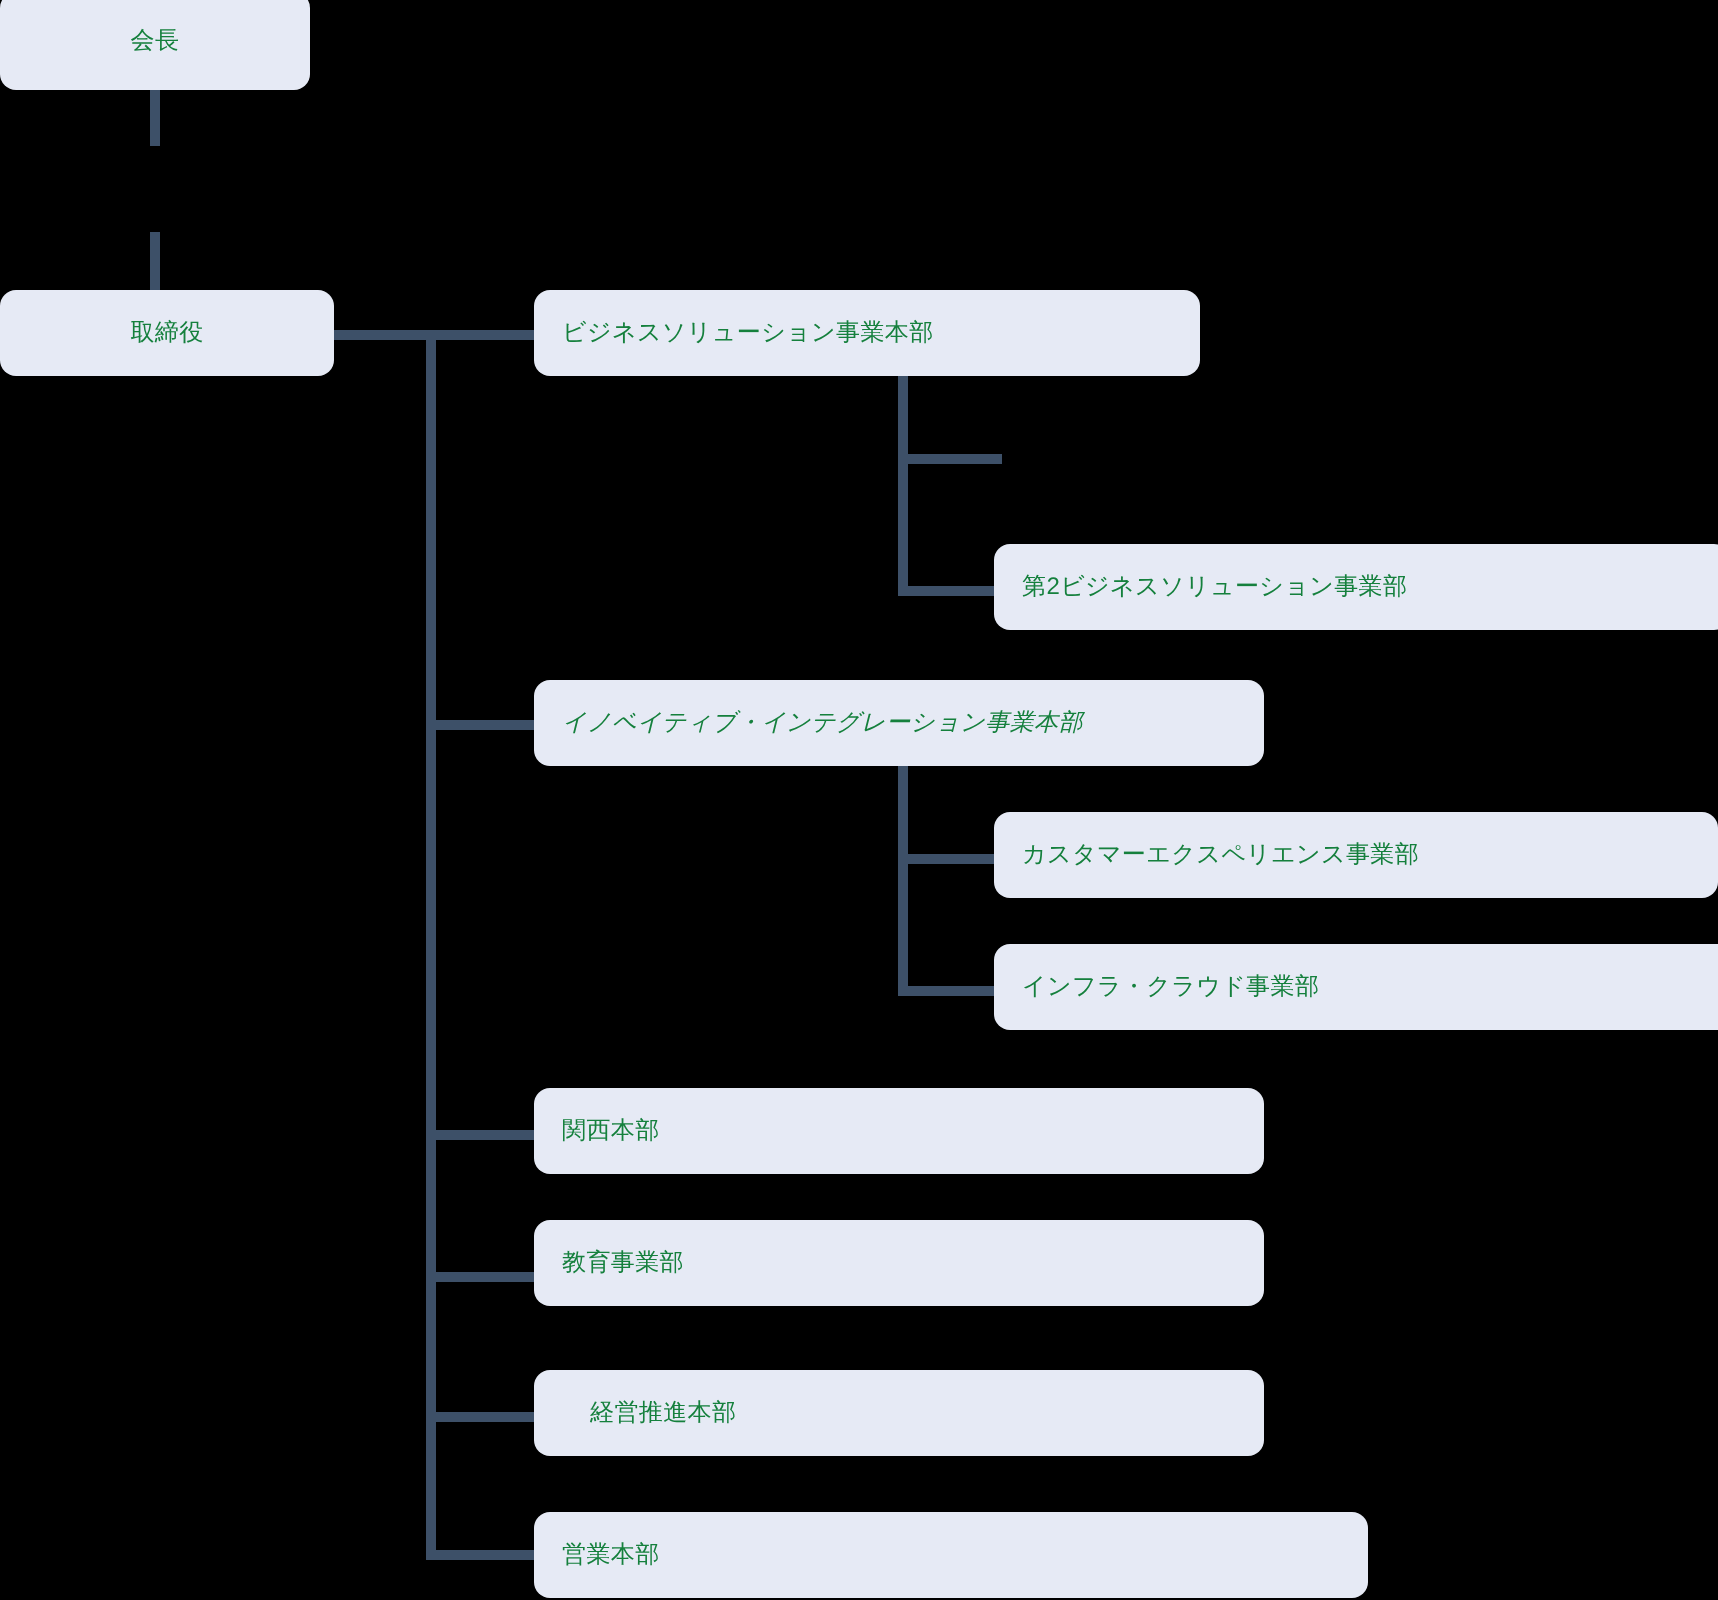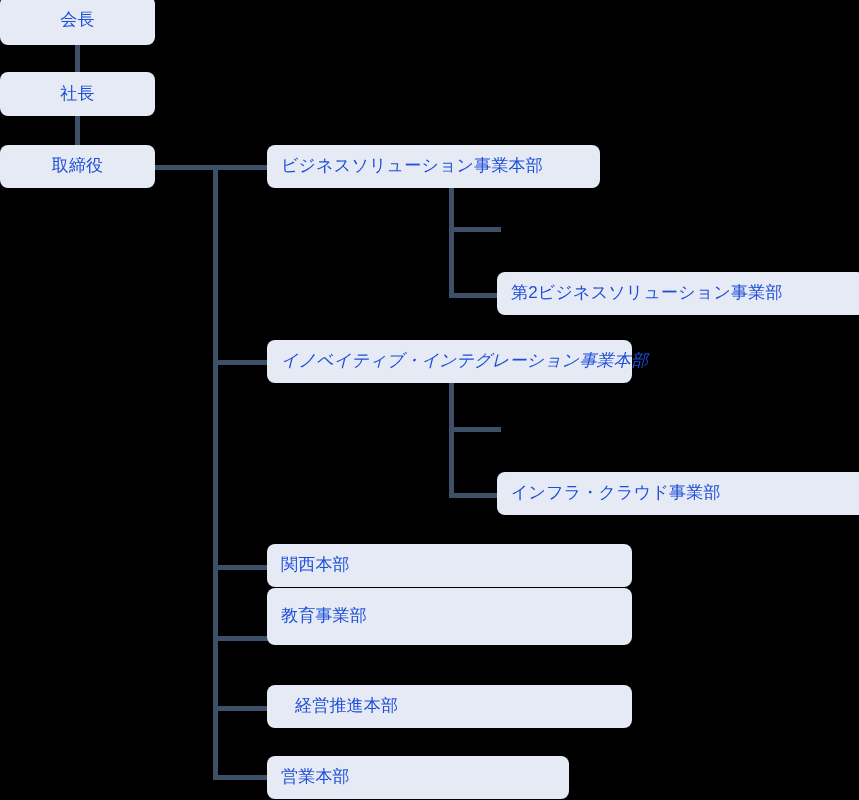--- a/index.html
+++ b/index.html
@@ -22,22 +22,22 @@
     box-sizing: border-box;
     display: flex;
     align-items: center;
     padding-left: 14px;
   }
   .node-box.center {
     justify-content: center;
     padding-left: 0;
   }
   .node-label {
-    color: #1d4ed8;
-    font-size: 17px;
+    color: #15803d;
+    font-size: 12px;
     line-height: 1.2;
     letter-spacing: 0.2px;
     white-space: nowrap;
   }
   .conn {
     position: absolute;
     background: #3d5068;
   }
   .conn.v { width: 5px; }
   .conn.h { height: 5px; }
@@ -70,55 +70,55 @@
   <div class="conn h" style="left:449px; top:293px; width:52px;"></div>
 
   <div class="conn v" style="left:449px; top:383px; height:110px;"></div>
   <div class="conn h" style="left:449px; top:427px; width:52px;"></div>
   <div class="conn h" style="left:449px; top:493px; width:52px;"></div>
 
   <div class="node-box center" style="left:0px; top:-4px; width:155px; height:49px;">
     <span class="node-label">会長</span>
   </div>
 
-  <div class="node-box center" style="left:0px; top:72px; width:155px; height:44px;">
-    <span class="node-label">社長</span>
-  </div>
 
-  <div class="node-box center" style="left:0px; top:145px; width:155px; height:43px;">
+  <div class="node-box center" style="left:0px; top:145px; width:167px; height:43px;">
     <span class="node-label">取締役</span>
   </div>
 
   <div class="node-box" style="left:267px; top:145px; width:333px; height:43px;">
     <span class="node-label">ビジネスソリューション事業本部</span>
   </div>
 
 
   <div class="node-box" style="left:497px; top:272px; width:368px; height:43px;">
     <span class="node-label">第2ビジネスソリューション事業部</span>
   </div>
 
   <div class="node-box" style="left:267px; top:340px; width:365px; height:43px;font-style:italic;">
     <span class="node-label">イノベイティブ・インテグレーション事業本部</span>
   </div>
 
+  <div class="node-box" style="left:497px; top:406px; width:362px; height:43px;">
+    <span class="node-label">カスタマーエクスペリエンス事業部</span>
+  </div>
 
   <div class="node-box" style="left:497px; top:472px; width:380px; height:43px;">
     <span class="node-label">インフラ・クラウド事業部</span>
   </div>
 
   <div class="node-box" style="left:267px; top:544px; width:365px; height:43px;">
     <span class="node-label">関西本部</span>
   </div>
 
-  <div class="node-box" style="left:267px; top:588px; width:365px; height:57px;">
+  <div class="node-box" style="left:267px; top:610px; width:365px; height:43px;">
     <span class="node-label">教育事業部</span>
   </div>
 
   <div class="node-box" style="left:267px; top:685px; width:365px; height:43px;padding-left:28px;">
     <span class="node-label">経営推進本部</span>
   </div>
 
-  <div class="node-box" style="left:267px; top:756px; width:302px; height:43px;">
+  <div class="node-box" style="left:267px; top:756px; width:417px; height:43px;">
     <span class="node-label">営業本部</span>
   </div>
 
 </div>
 
 </body></html>

